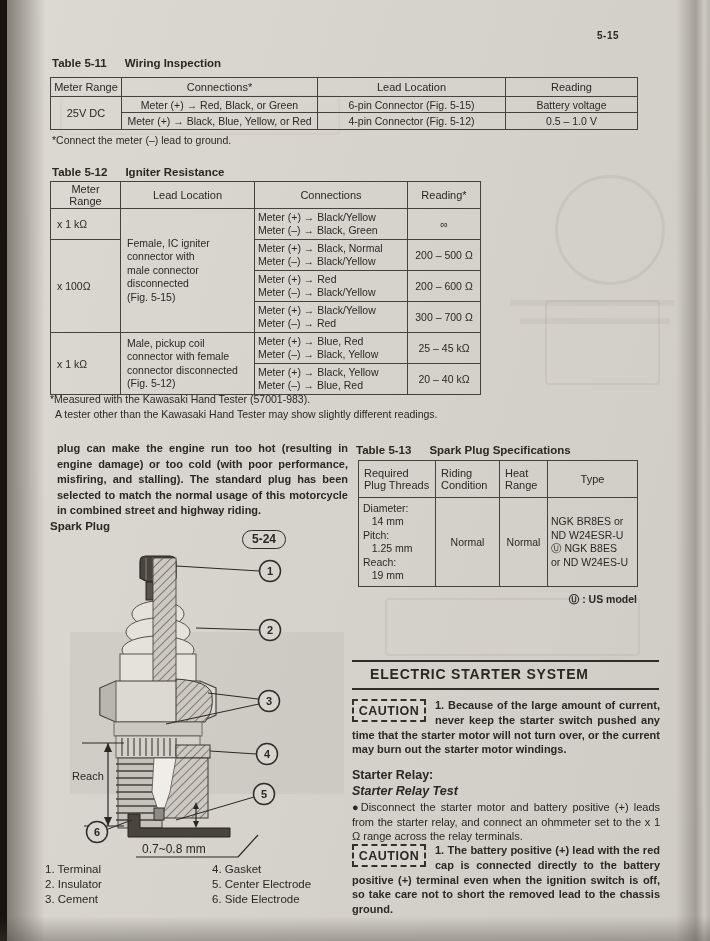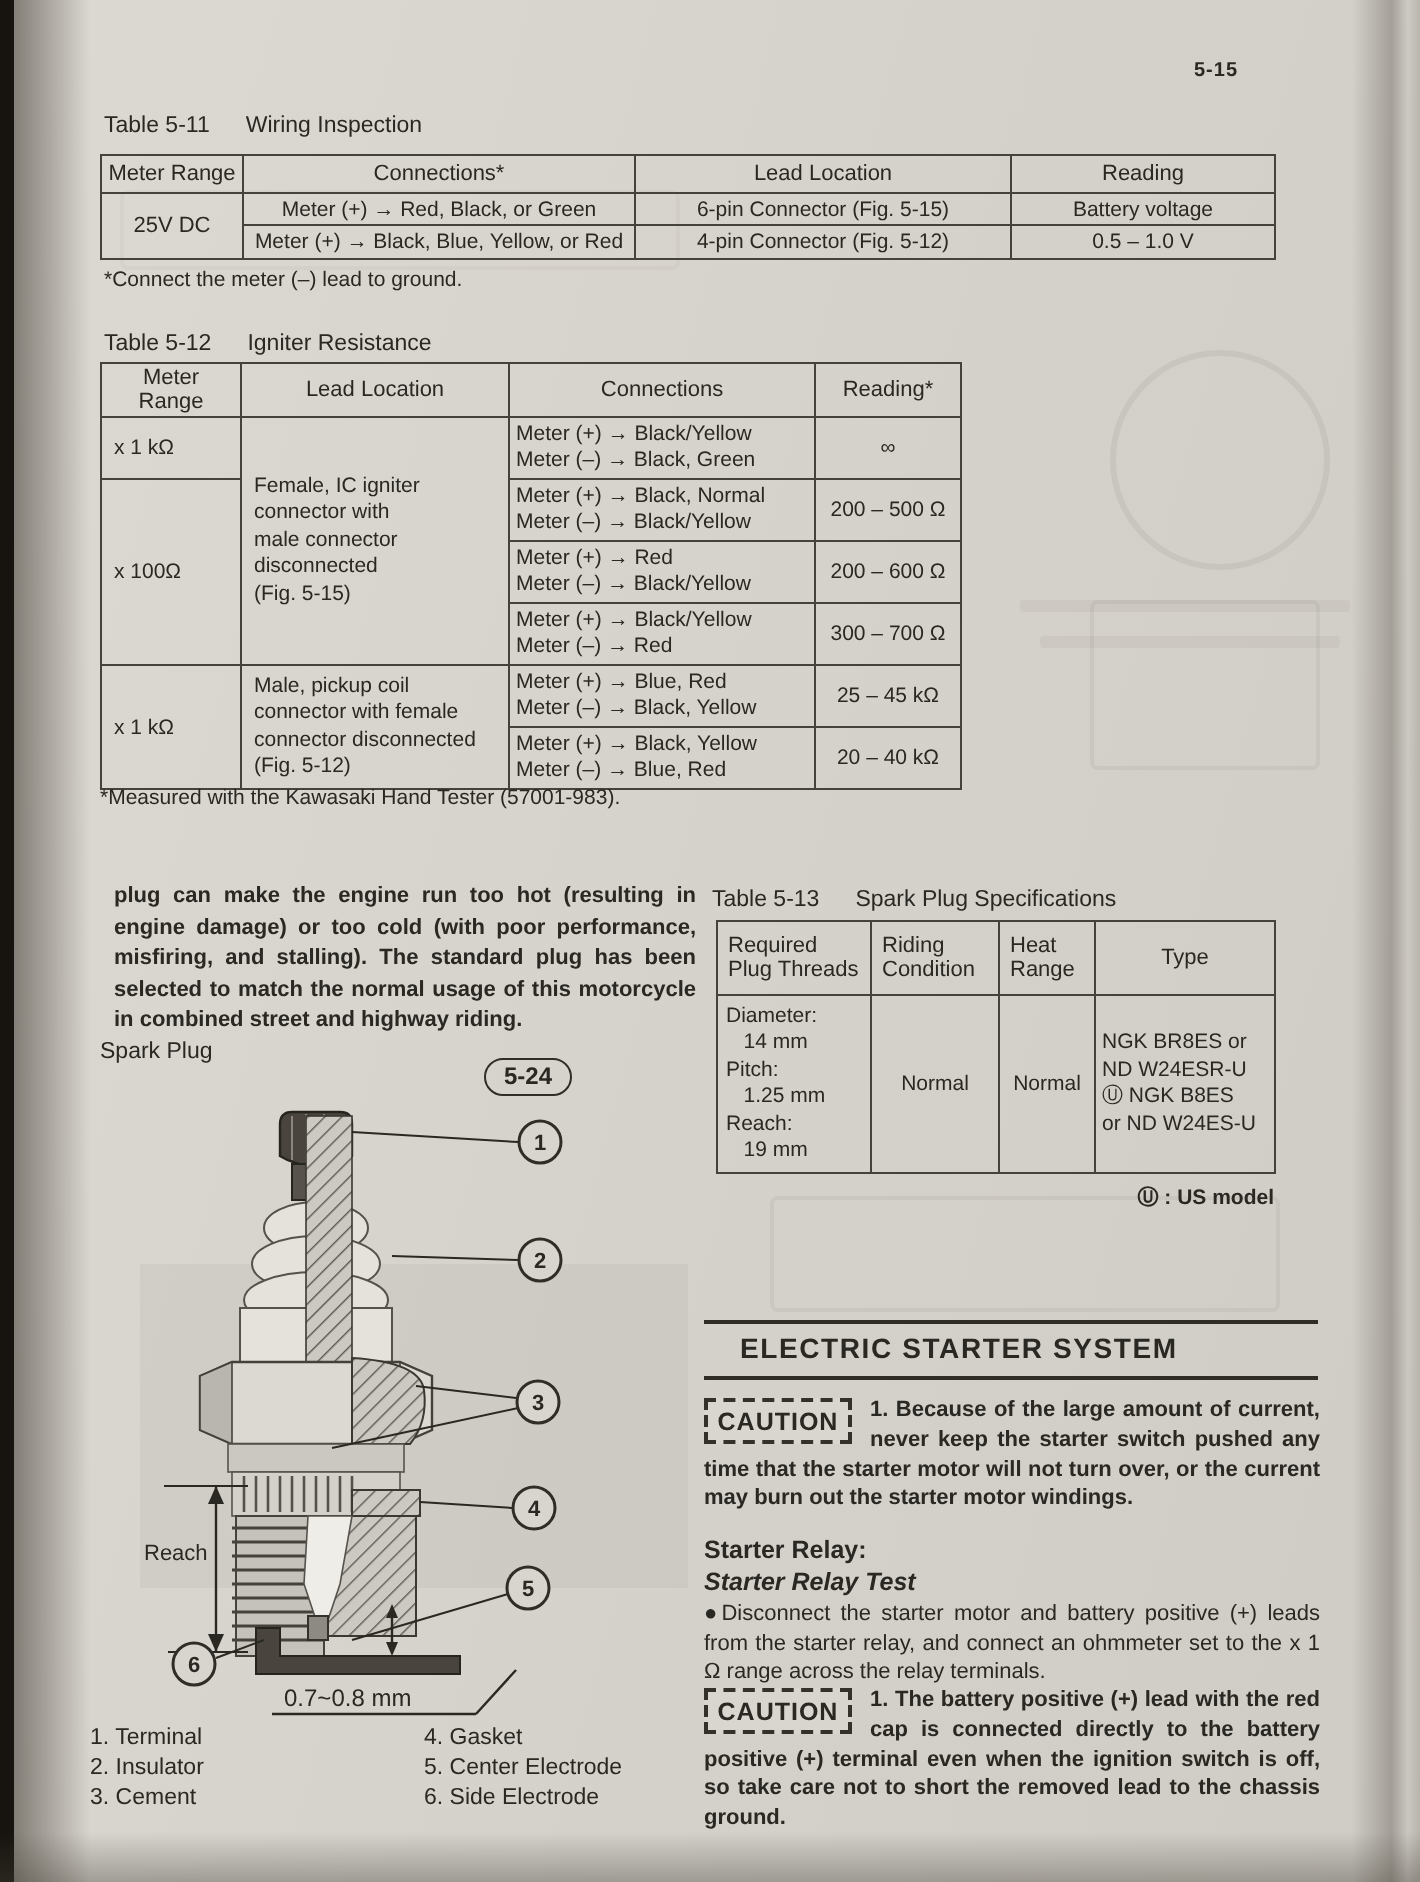--- a/index.html
+++ b/index.html
@@ -18,21 +18,21 @@
   .edge-bottom-shadow { position:absolute; left:0; top:916px; width:100%; height:25px;
     background:linear-gradient(to bottom, rgba(70,66,58,0), rgba(70,66,58,.38)); }
   
   .ghost { position:absolute; pointer-events:none; }
   .ghost-circle { width:110px; height:110px; border:3px solid rgba(110,105,95,.10); border-radius:50%; }
   .ghost-rect { border:2px solid rgba(110,105,95,.09); border-radius:4px; }
   .ghost-bar { background:rgba(110,105,95,.07); height:6px; border-radius:2px; }
 
   .abs { position:absolute; }
   .pgnum { font-weight:700; font-size:10px; letter-spacing:.5px; }
-  .tbl-label { font-weight:400; font-size:11.5px; }
+  .tbl-label { font-weight:700; font-size:11.5px; }
   .tbl-label .ttl { margin-left:18px; }
 
   table { border-collapse:collapse; table-layout:fixed; }
   td, th { border:1px solid #45423c; font-size:10.5px; font-weight:400;
            padding:1px 3px; vertical-align:middle; color:#2a2823; }
   th { font-weight:400; font-size:11px; text-align:center; }
   .t-outer { border:1.5px solid #3a3833;padding-left:12px; }
   .c { text-align:center; }
   .l { text-align:left; padding-left:6px; }
   .two-line div { line-height:13.5px; white-space:nowrap; }
@@ -174,20 +174,21 @@
     <tr style="height:31px">
       <td class="two-line">
         <div>Meter (+) → Black, Yellow</div>
         <div>Meter (–) → Blue, Red</div>
       </td>
       <td class="c">20 – 40 kΩ</td>
     </tr>
   </tbody>
     </table>
   <div class="abs footnote" style="left:50px; top:392px;">*Measured with the Kawasaki Hand Tester (57001-983).</div>
+  <div class="abs footnote" style="left:55px; top:407px;">A tester other than the Kawasaki Hand Tester may show slightly different readings.</div>
 
   <div class="abs body-par" style="left:57px; top:441px; width:291px;">plug can make the engine run too hot (resulting in engine damage) or too cold (with poor performance, misfiring, and stalling).  The standard plug has been selected to match the normal usage of this motorcycle in combined street and highway riding.</div>
 
   <div class="abs tbl-label" style="left:50px; top:520px;">Spark Plug</div>
   <div class="abs" style="left:242px; top:529px;">
     <span class="fig-tag">5-24</span>
   </div>
 
   <svg class="abs" style="left:58px; top:552px;" width="290" height="312" viewBox="0 0 290 312">
     <defs>

